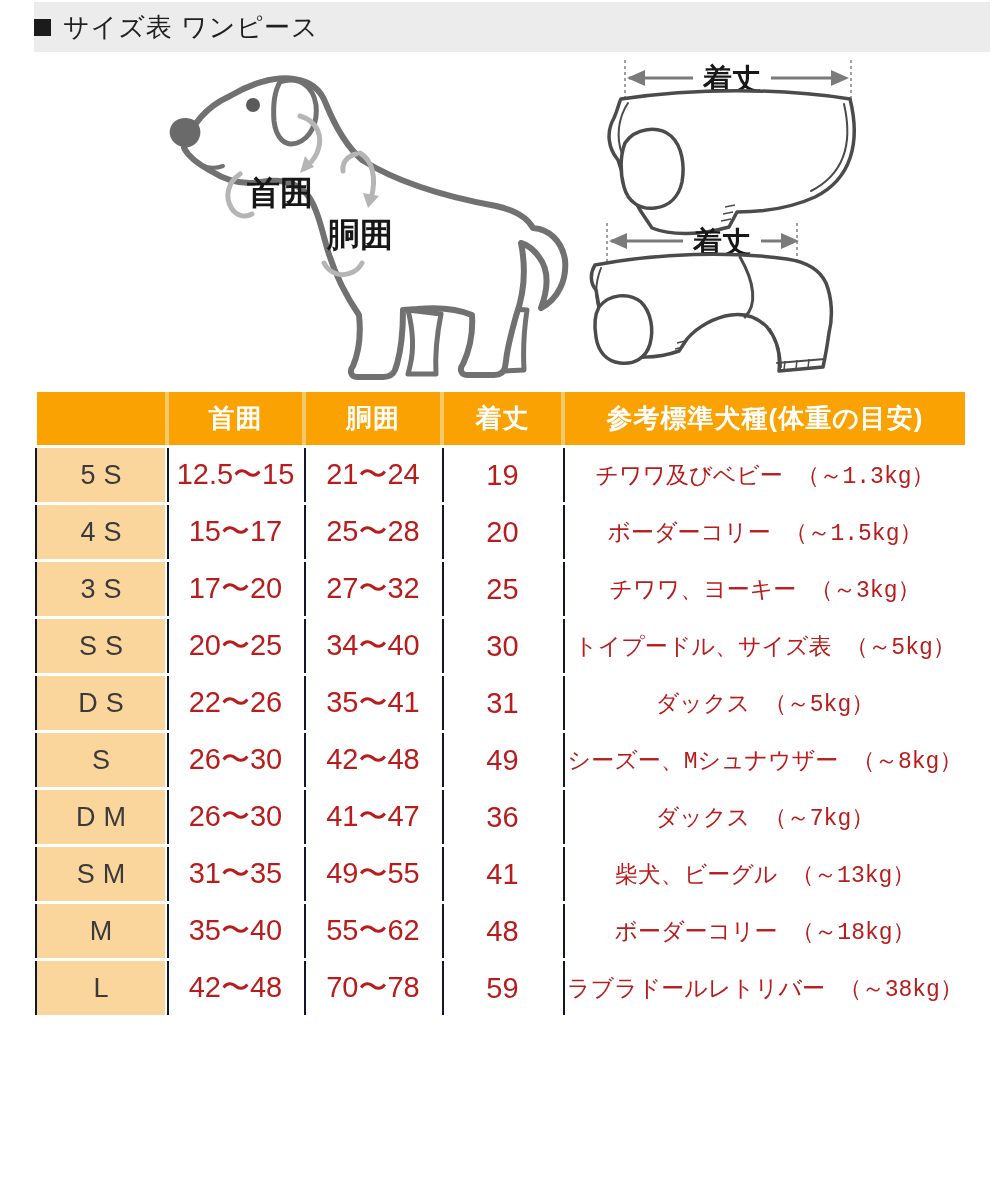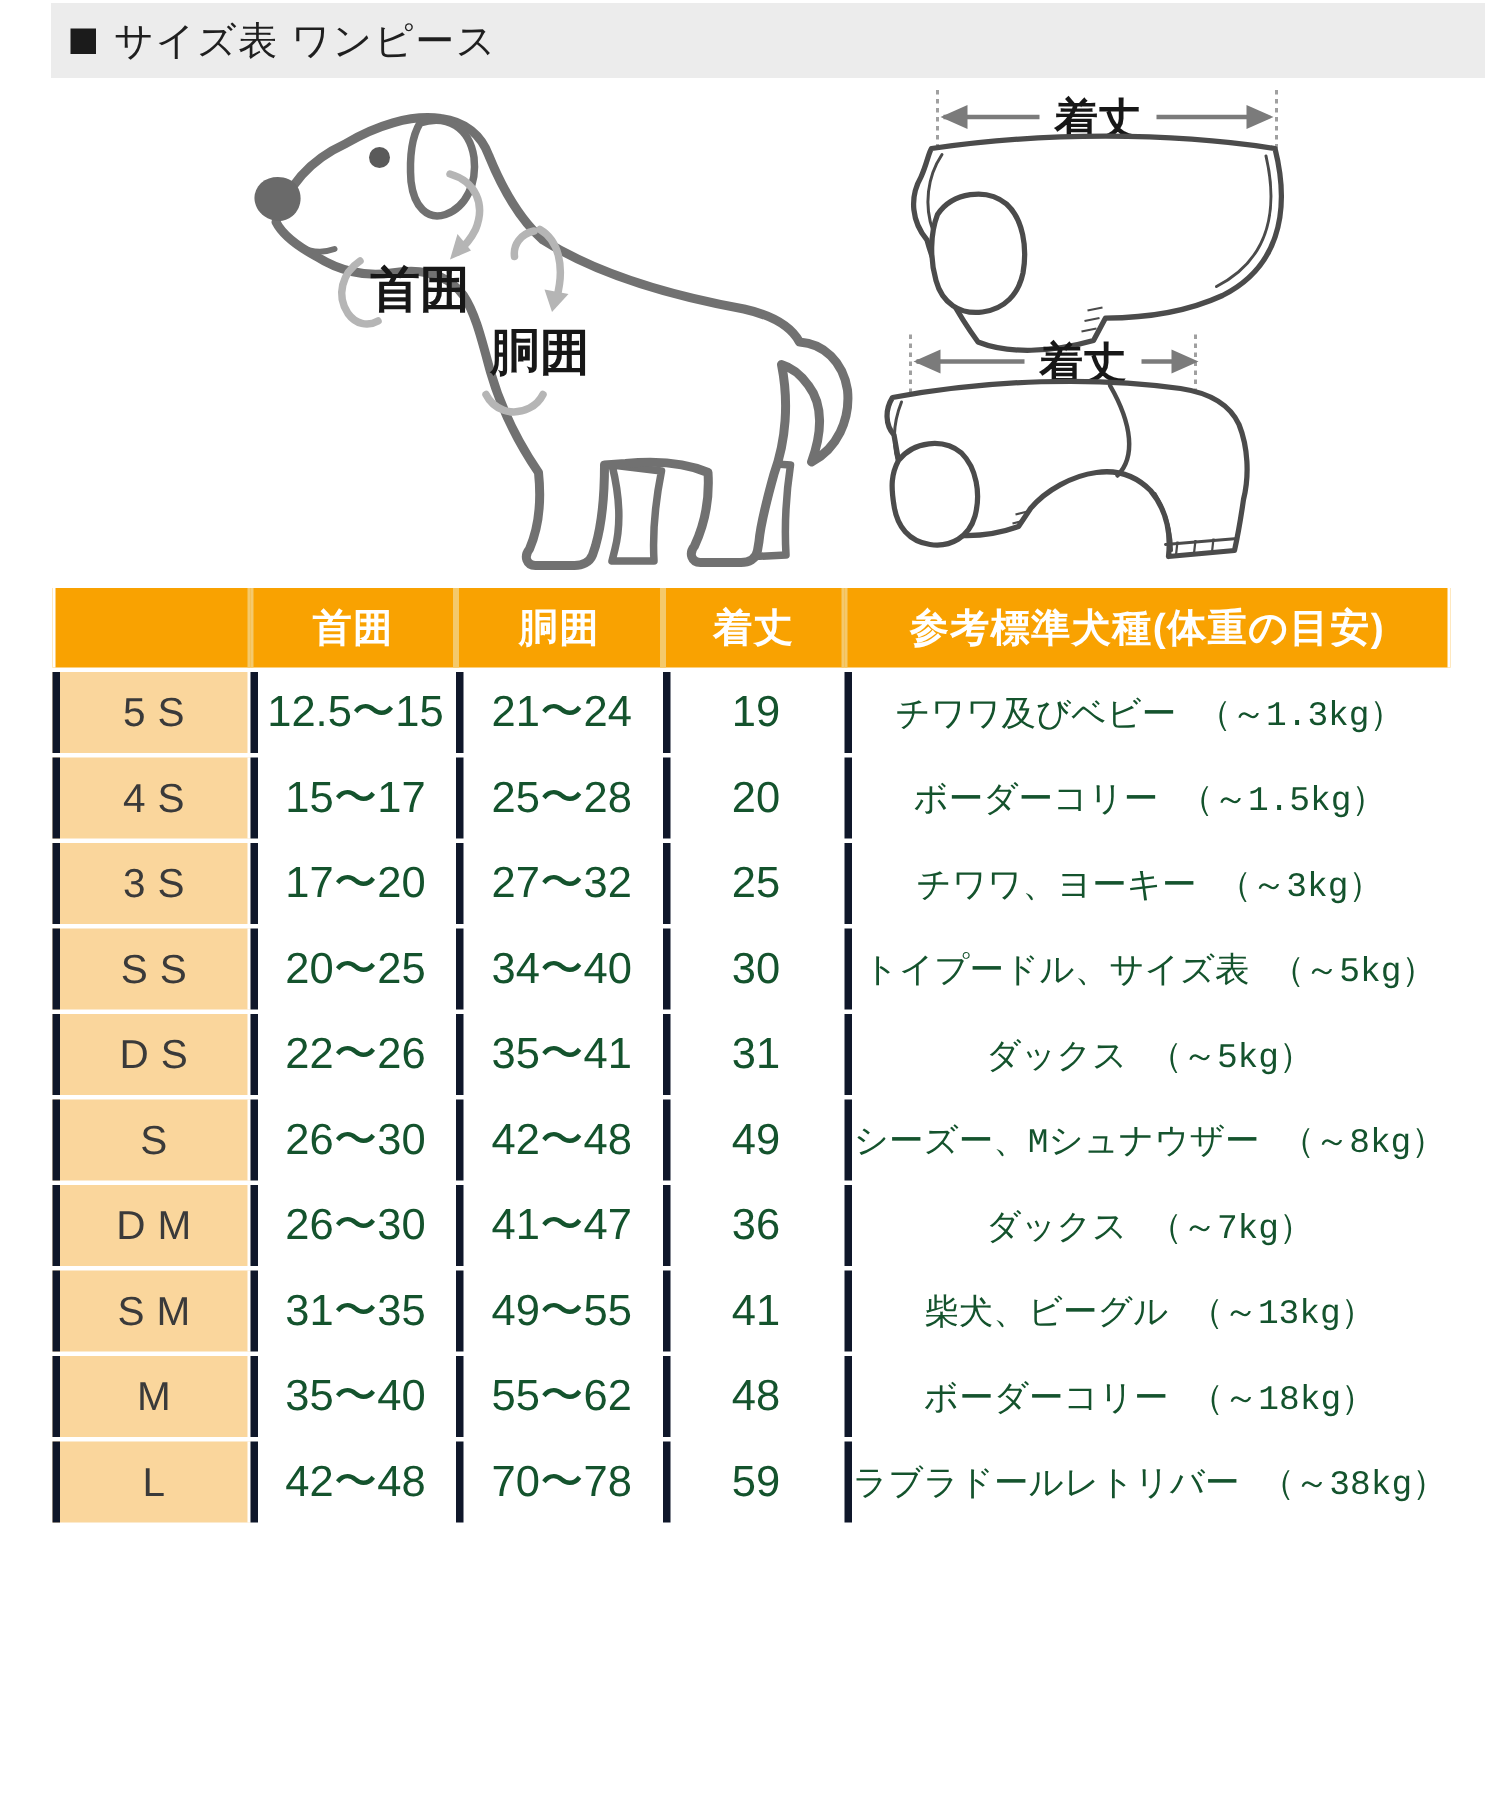--- a/index.html
+++ b/index.html
@@ -3,47 +3,47 @@
 <meta charset="utf-8">
 <style>
   html,body{margin:0;padding:0;background:#fff;}
   .page{
     position:relative;width:999px;height:1200px;background:#ffffff;
     font-family:"Liberation Sans","DejaVu Sans",sans-serif;overflow:hidden;
   }
   
   .title-bar{
     position:absolute;left:34px;top:2px;width:956px;height:50px;
-    background:#ececec;display:flex;align-items:center;box-sizing:border-box;padding-left:13px;
+    background:#ececec;display:flex;align-items:center;box-sizing:border-box;
   }
   .title-bullet{width:17px;height:17px;background:#1b1b1b;flex:0 0 auto;}
   .page-title{margin:0 0 0 12px;font-size:26px;font-weight:400;color:#1f1f1f;letter-spacing:1px;}
   
   .dog-illustration{position:absolute;left:150px;top:58px;}
   .garment-illustration{position:absolute;left:565px;top:55px;}
   
   table.size-table{
     position:absolute;left:35px;top:389px;width:932px;
     border-collapse:separate;border-spacing:0 3px;table-layout:fixed;
   }
   .size-table th,.size-table td{
     padding:0;text-align:center;vertical-align:middle;
-    border-left:5px solid #0f172a;border-right:2px solid #ffffff;
+    border-left:2px solid #0f172a;border-right:2px solid #ffffff;
   }
   .size-table thead th{
     background:#f9a201;color:#ffffff;font-size:26px;font-weight:700;height:53px;
     border-left:2px solid #f4c96c;border-right:2px solid #f4c96c;letter-spacing:1px;
   }
   .size-table thead th:first-child{border-left-color:#ffffff;}
   .size-table thead th:last-child{border-right-color:#ffffff;}
   .size-table tbody th{
     background:#fad69c;color:#3a3a3a;font-size:27px;font-weight:400;height:54px;
     letter-spacing:8px;padding-left:8px;
   }
-  .size-table tbody td{background:#ffffff;color:#14532d;height:54px;}
+  .size-table tbody td{background:#ffffff;color:#b91c1c;height:54px;}
   .size-table td.num{font-size:29px;}
   .size-table td.breed{font-size:23px;font-family:Liberation Mono, monospace;}
   
   .notes{position:absolute;left:36px;top:1084px;}
   .notes p{margin:0;font-size:23px;line-height:37px;color:#222;}
   
   .lineart{stroke:#717171;stroke-width:6;fill:#ffffff;stroke-linecap:round;stroke-linejoin:round;}
   .lineart-thin{stroke:#717171;stroke-width:4;fill:none;stroke-linecap:round;}
   .measure{stroke:#b5b5b5;stroke-width:5;fill:none;stroke-linecap:round;}
   .measure-head{fill:#b5b5b5;stroke:none;}

